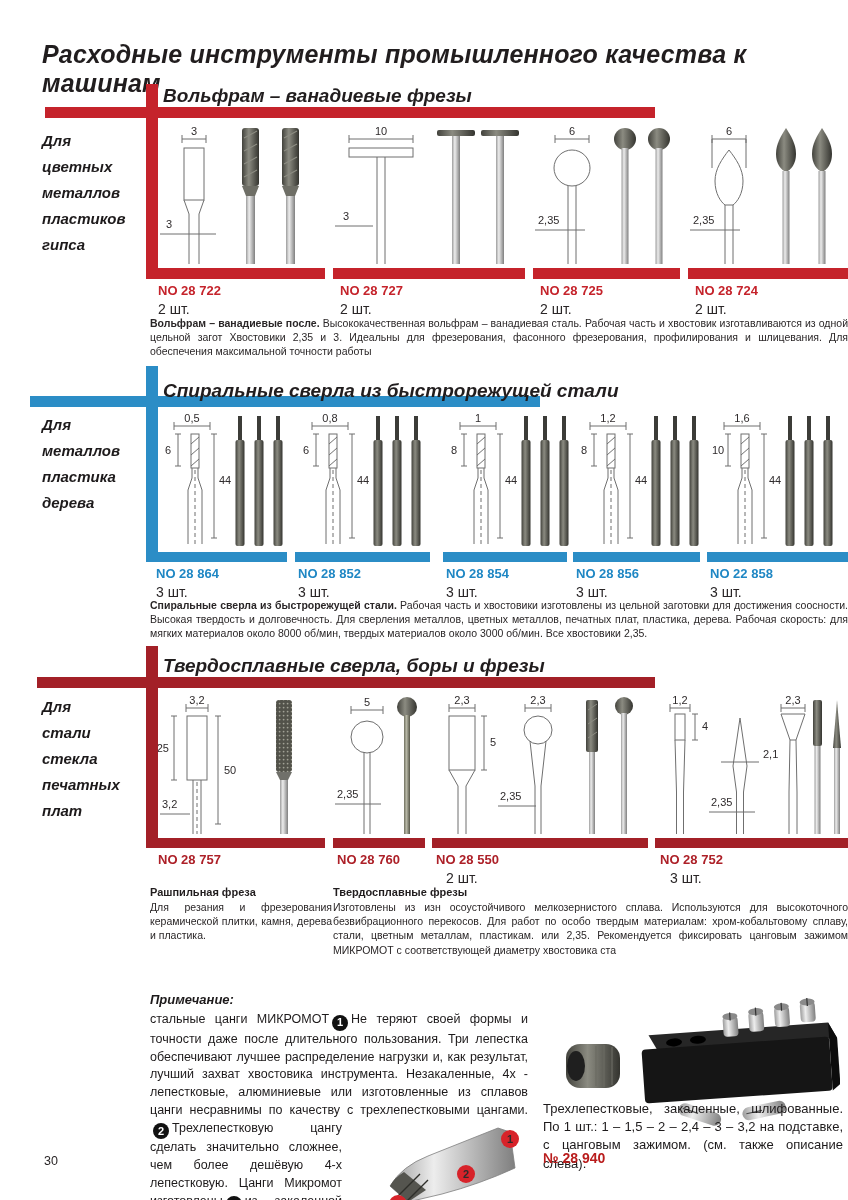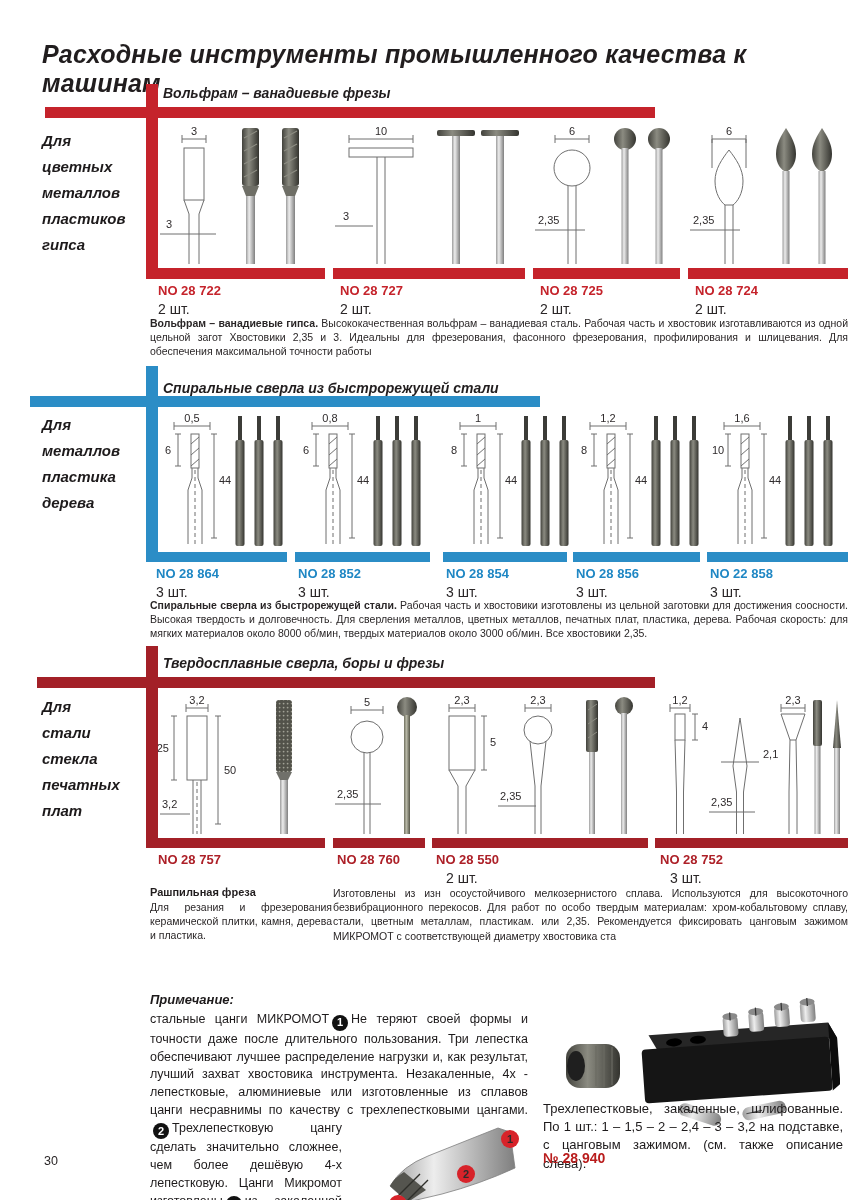--- a/index.html
+++ b/index.html
@@ -1,20 +1,20 @@
 <!DOCTYPE html>
 <html><head>
 <meta charset="utf-8">
 <style>
   html,body{margin:0;padding:0;background:#e9e9e9;}
   .page{position:relative;width:848px;height:1200px;background:#ffffff;
         font-family:"Liberation Sans",sans-serif;color:#272324;overflow:hidden;}
   .abs{position:absolute;}
   .page-title{font-size:25px;font-weight:bold;font-style:italic;letter-spacing:.2px;color:#211d1e;}
-  .sec-title{font-size:14px;font-weight:bold;font-style:italic;color:#211d1e;white-space:nowrap;}
+  .sec-title{font-size:19px;font-weight:bold;font-style:italic;color:#211d1e;white-space:nowrap;}
   .sidebar{font-size:15px;font-weight:bold;font-style:italic;line-height:26px;color:#1d1a1b;}
   .vbar,.hbar{position:absolute;}
   .c-red{background:#c5232b;}
   .c-blue{background:#2b8dc6;}
   .c-dred{background:#a32027;}
   .no-label{font-size:13px;font-weight:bold;white-space:nowrap;}
   .t-red{color:#c5232b;}
   .t-blue{color:#1f87c4;}
   .t-dred{color:#ad2028;}
   .qty{font-size:14px;color:#2a2627;white-space:nowrap;}
@@ -168,21 +168,21 @@
   <div class="abs hbar c-red" style="left:688px;top:268px;width:160px;height:11px;"></div>
   <div class="abs no-label t-red" style="left:158px;top:283px;">NO 28 722</div>
   <div class="abs no-label t-red" style="left:340px;top:283px;">NO 28 727</div>
   <div class="abs no-label t-red" style="left:540px;top:283px;text-align:center;">NO 28 725</div>
   <div class="abs no-label t-red" style="left:695px;top:283px;">NO 28 724</div>
   <div class="abs qty" style="left:158px;top:301px;">2 шт.</div>
   <div class="abs qty" style="left:340px;top:301px;">2 шт.</div>
   <div class="abs qty" style="left:540px;top:301px;">2 шт.</div>
   <div class="abs qty" style="left:695px;top:301px;">2 шт.</div>
   <div class="abs desc" style="left:150px;top:316px;width:698px;">
-    <b>Вольфрам – ванадиевые гипса.</b>
+    <b>Вольфрам – ванадиевые после.</b>
     <span>Высококачественная вольфрам – ванадиевая сталь. Рабочая часть и хвостовик изготавливаются из одной цельной загот Хвостовики 2,35 и 3. Идеальны для фрезерования, фасонного фрезерования, профилирования и шлицевания. Для обеспечения максимальной точности работы</span>
   </div>
 
   <div class="abs hbar c-blue" style="left:30px;top:396px;width:510px;height:11px;"></div>
   <div class="abs vbar c-blue" style="left:146px;top:366px;width:12px;height:196px;"></div>
   <div class="abs sec-title" style="left:163px;top:380px;">Спиральные сверла из быстрорежущей стали</div>
   <div class="abs sidebar" style="left:42px;top:412px;">
     <div>Для</div>
     <div>металлов</div>
     <div>пластика</div>
@@ -448,20 +448,21 @@
   <div class="abs no-label t-dred" style="left:436px;top:852px;">NO 28 550</div>
   <div class="abs no-label t-dred" style="left:660px;top:852px;">NO 28 752</div>
   <div class="abs qty" style="left:446px;top:870px;">2 шт.</div>
   <div class="abs qty" style="left:670px;top:870px;">3 шт.</div>
 
   <div class="abs" style="left:150px;top:886px;width:182px;">
     <div class="sub-title">Рашпильная фреза</div>
     <div class="desc">Для резания и фрезерования керамической плитки, камня, дерева и пластика.</div>
   </div>
   <div class="abs" style="left:333px;top:886px;width:515px;">
+    <div class="sub-title">Твердосплавные фрезы</div>
     <div class="desc">Изготовлены из изн осоустойчивого мелкозернистого сплава. Используются для высокоточного безвибрационного перекосов. Для работ по особо твердым материалам: хром-кобальтовому сплаву, стали, цветным металлам, пластикам. или 2,35. Рекомендуется фиксировать цанговым зажимом МИКРОМОТ с соответствующей диаметру хвостовика ста</div>
   </div>
 
   <div class="abs" style="left:150px;top:992px;width:378px;">
     <div class="note-title">Примечание:</div>
     <div class="note-text">
       <span>стальные цанги МИКРОМОТ</span><span class="nmark">1</span><span>Не теряют своей формы и точности даже после длительного пользования. Три лепестка обеспечивают лучшее распределение нагрузки и, как результат, лучший захват хвостовика инструмента. Незакаленные, 4х - лепестковые, алюминиевые или изготовленные из сплавов цанги несравнимы по качеству с трехлепестковыми цангами.</span><span class="nmark">2</span><span class="collet-float">
           <svg width="178" height="96" viewBox="0 0 178 96">
           <path d="M160 10 L165 46 Q130 62 92 72 L58 80 L40 64 Q52 44 78 34 L148 6 Z" fill="url(#gmLight)" stroke="#7d7d7d" stroke-width="0.8"></path>
           <path d="M58 80 L40 64 Q44 56 54 50 L76 68 Z" fill="#55554f"></path>

